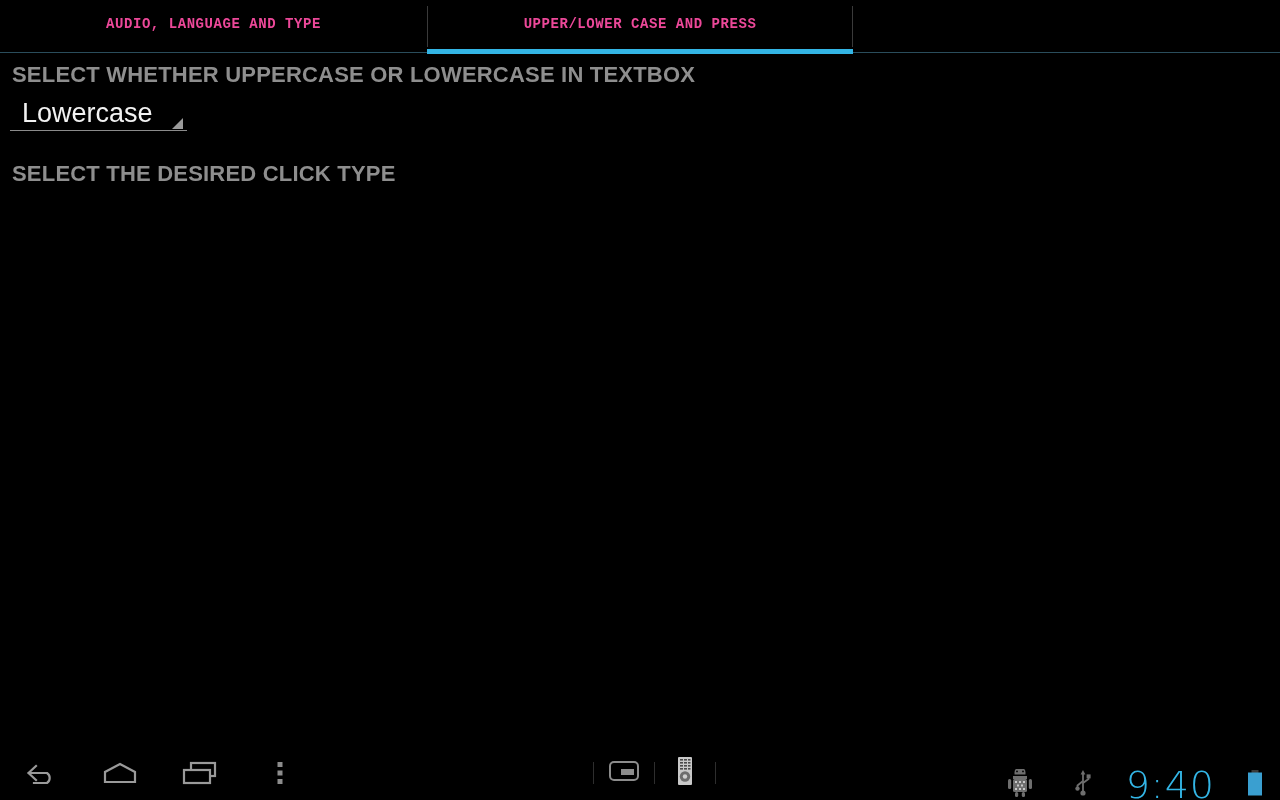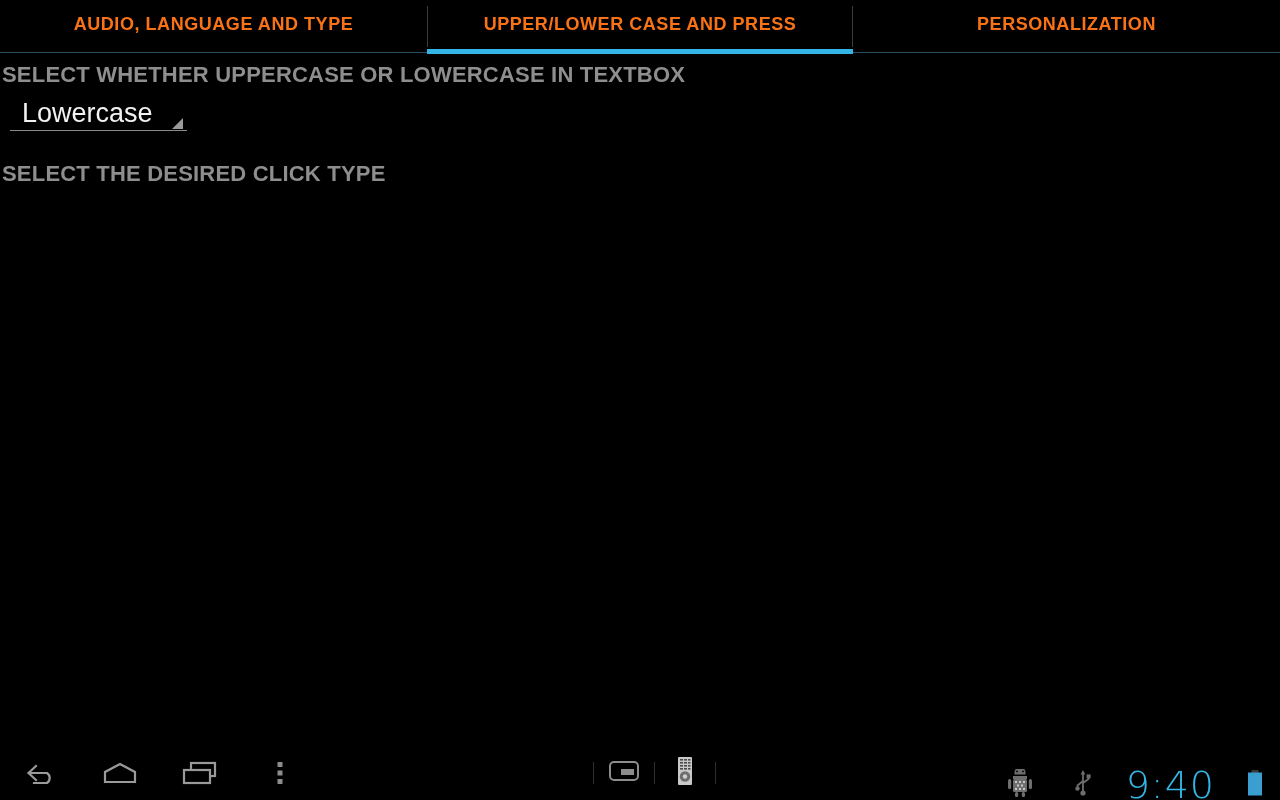--- a/index.html
+++ b/index.html
@@ -15,27 +15,28 @@
   .tabbar {
     position:absolute; top:0; left:0; width:1280px; height:55px;
     background:#000;
     display:flex; align-items:stretch;
   }
   .tab {
     position:relative;
     display:flex; align-items:center; justify-content:center;
     text-align:center;
     padding:0 10px 6px 10px;
-    color:#f97316;
-    font-size:18px;
+    color:#ec4899;
+    font-size:14px;
     font-weight:bold;
     letter-spacing:0.55px;
     line-height:13px;
     cursor:pointer;
     user-select:none;
+    font-family:Liberation Mono, monospace;
   }
   .tab-label { display:block; max-width:90%; }
   .tab.t0 { width:427px; }
   .tab.t1 { width:426px;text-align:right; }
   .tab.t2 { width:427px; }
 
   
   .tab.t1::before, .tab.t1::after {
     content:""; position:absolute; top:6px; bottom:8px; width:1px;
     background:#3a3a3a;
@@ -55,21 +56,21 @@
   }
 
   
   .content { position:absolute; top:55px; left:0; width:1280px; bottom:55px; }
 
   .section-header {
     color:#8e8e8e;
     font-size:22px;
     font-weight:bold;
     letter-spacing:0.2px;
-    padding-left:2px;
+    padding-left:12px;
     white-space:nowrap;
   }
   .sec1-header { position:absolute; top:7px; left:0; }
   .sec2-header { position:absolute; top:106px; left:0; }
 
   
   .spinner {
     position:absolute;
     display:inline-block;
     padding:2px 34px 4px 12px;
@@ -148,23 +149,20 @@
   <div class="tabbar">
 
     <div class="tab t0">
       <span class="tab-label">AUDIO, LANGUAGE AND TYPE</span>
     </div>
 
     <div class="tab t1">
       <span class="tab-label">UPPER/LOWER CASE AND PRESS</span>
     </div>
 
-    <div class="tab t2">
-      <span class="tab-label">PERSONALIZATION</span>
-    </div>
   </div>
 
   <div class="tabstrip-baseline"></div>
   <div class="tab-indicator"></div>
 
   <div class="content">
 
     <div class="section-header sec1-header">SELECT WHETHER UPPERCASE OR LOWERCASE IN TEXTBOX</div>
 
     <div class="spinner" id="spinner-case">

